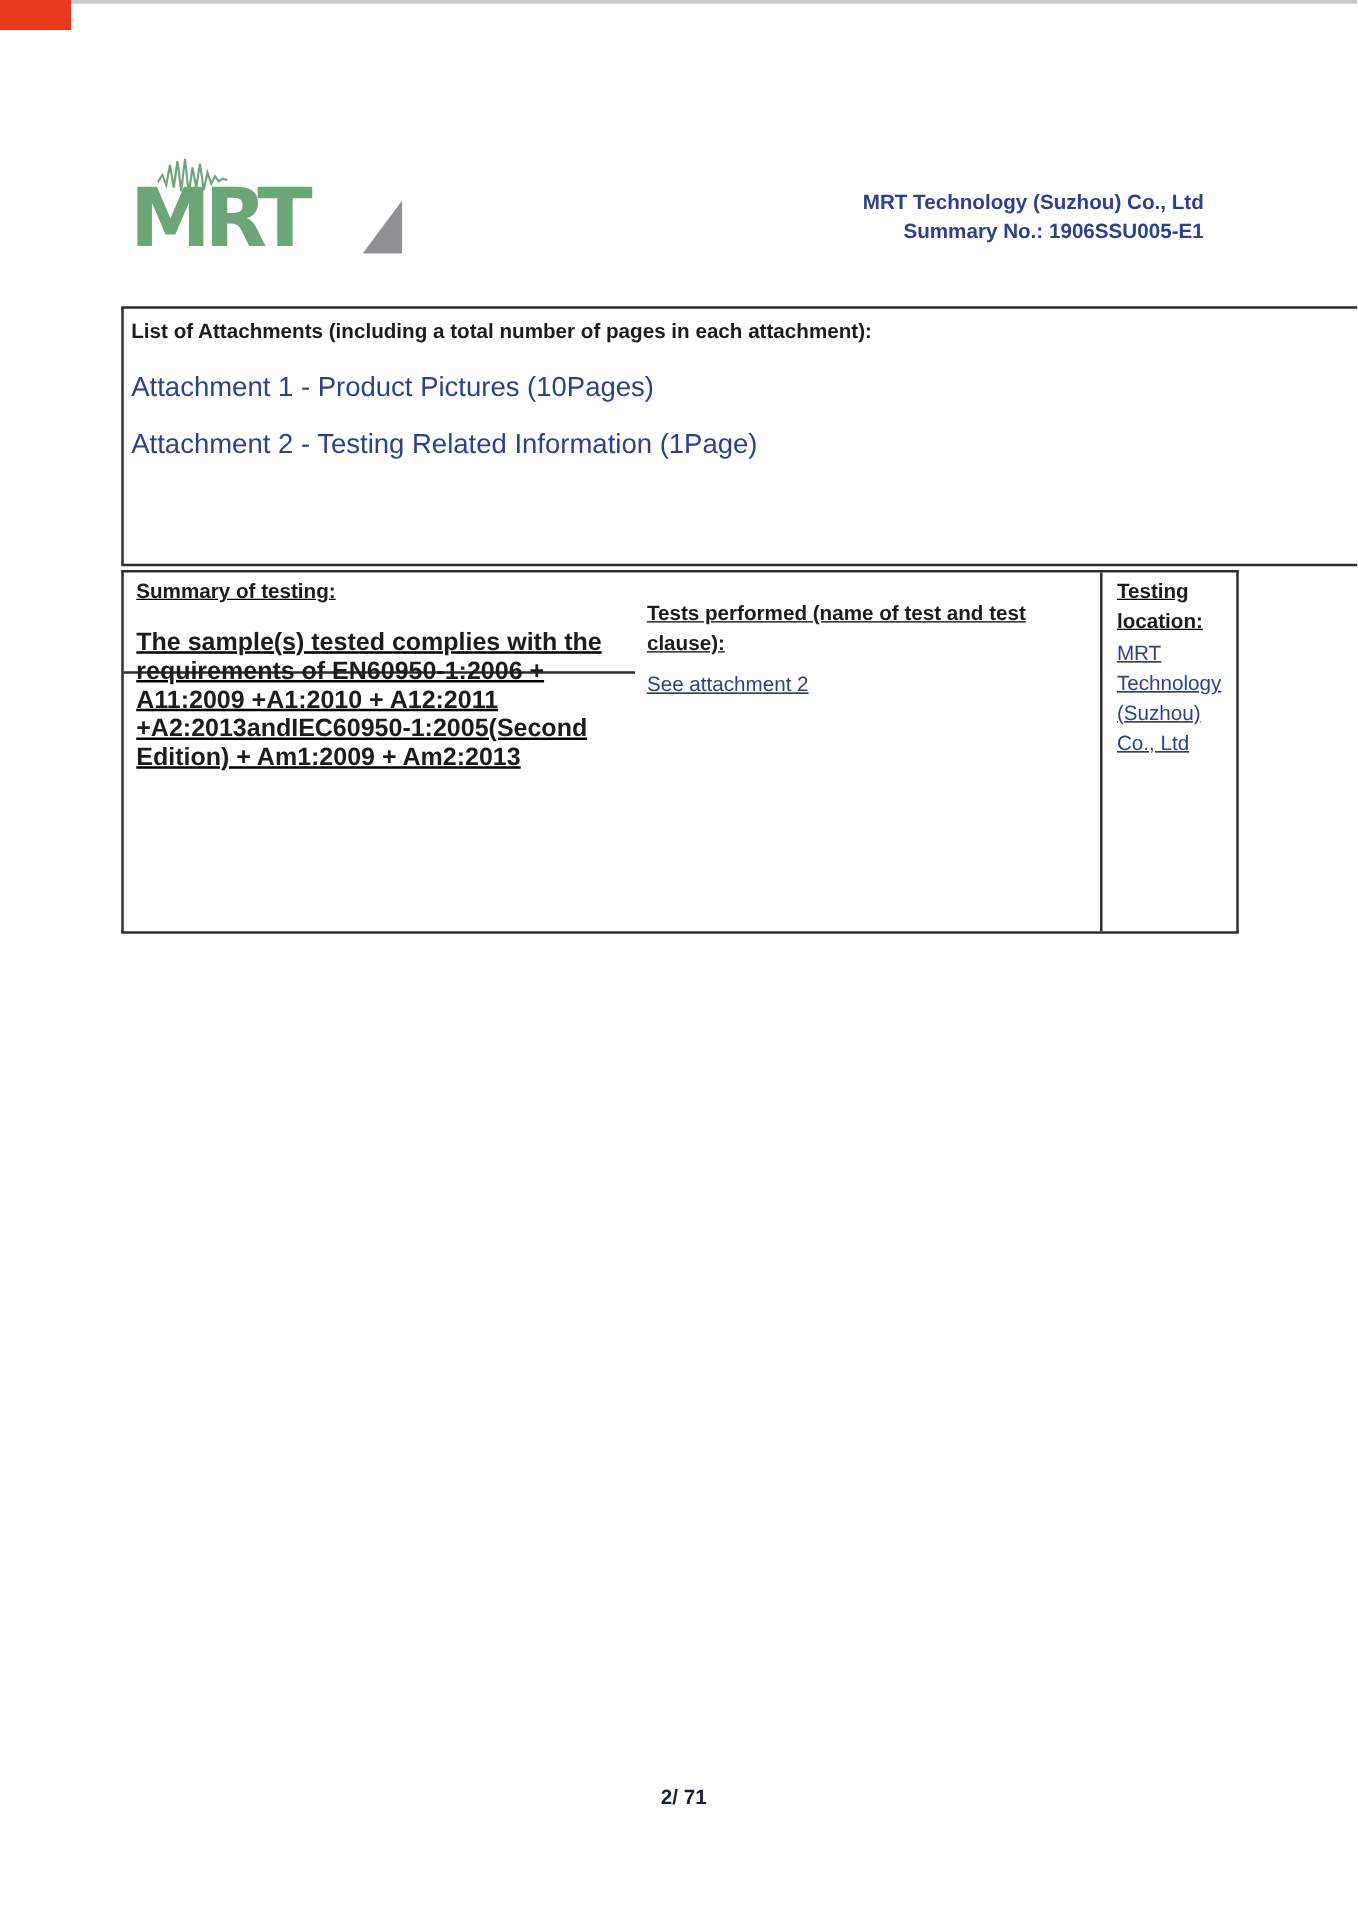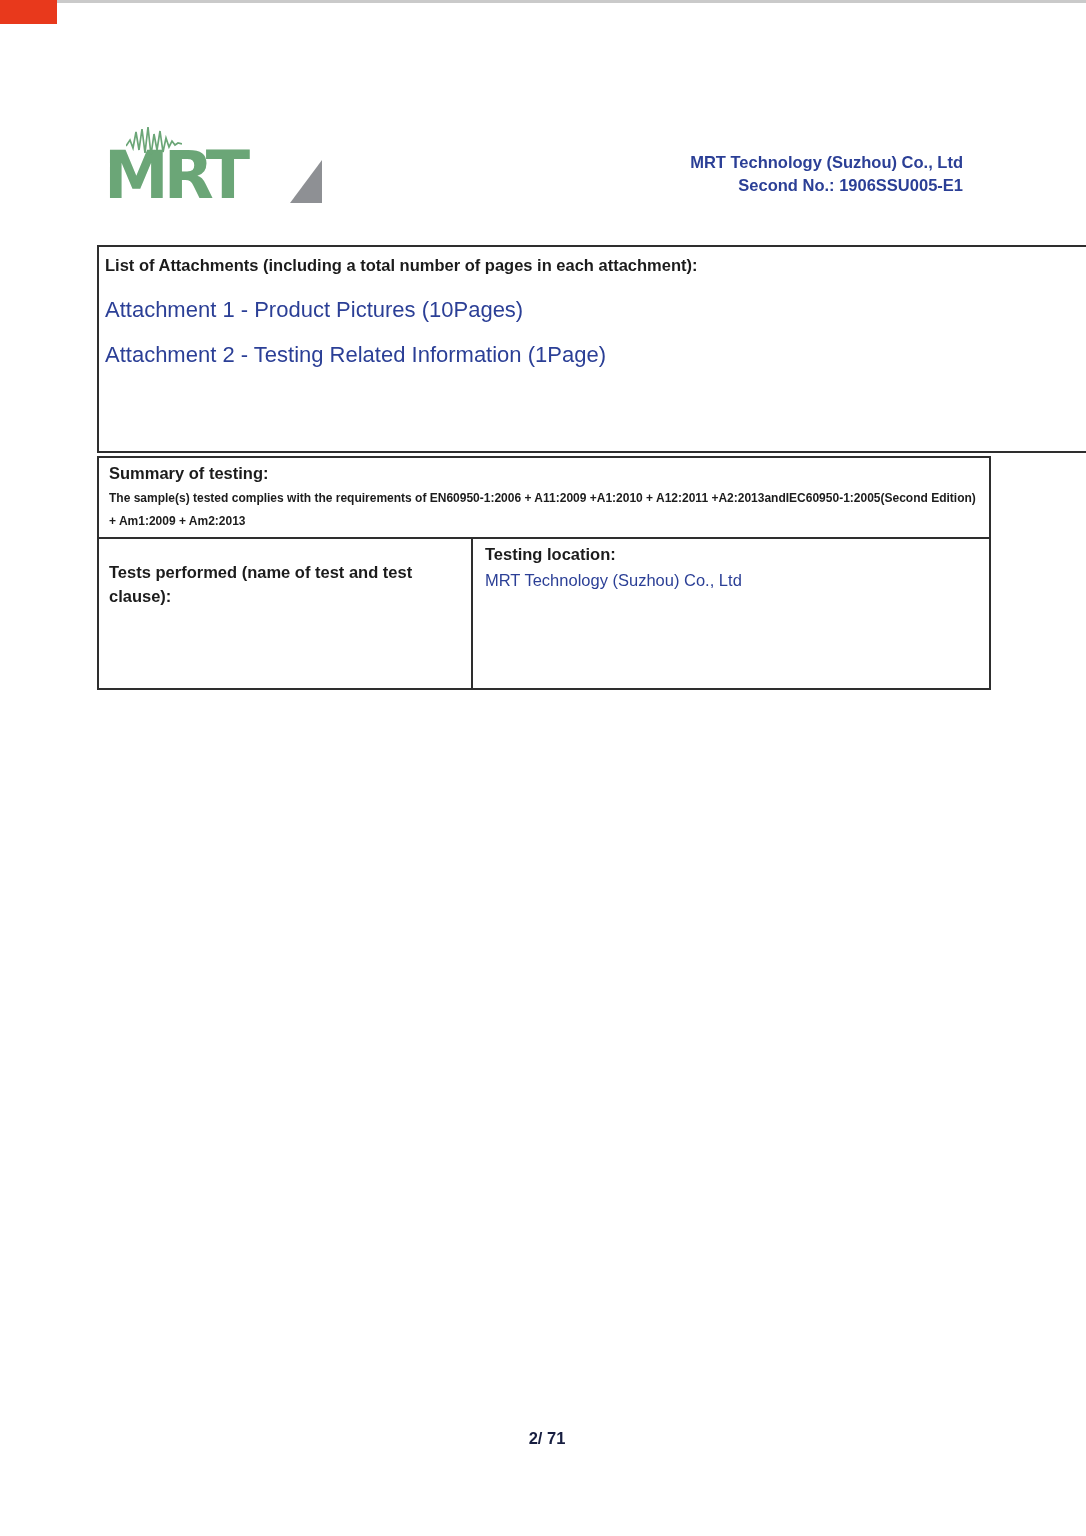--- a/index.html
+++ b/index.html
@@ -69,38 +69,38 @@
     line-height: 24px;
   }
   .attachment-item {
     color: var(--navy, #2b3f96);
     font-size: 22px;
     line-height: 24px;
     margin-top: 21px;
   }
   .summary-box {
     position: absolute; left: 97px; top: 456px;
-    width: 894px; height: 234px;
+    width: 894px; height: 291px;
     border: 2px solid var(--border, #2e2e2e);
     box-sizing: border-box;
     display: flex;
-    flex-direction: column;
+    text-decoration: underline;
   }
   .summary-row {
     height: 81px;
     box-sizing: border-box;
     border-bottom: 2px solid var(--border, #2e2e2e);
     padding: 3px 10px 0;
   }
   .summary-text {
     font-weight: bold;
     color: var(--text_black, #1c1c1c);
-    font-size: 12px;
+    font-size: 20px;
     line-height: 23px;
-    margin-top: 2px;
+    margin-top: 18px;
   }
   .tests-row { flex: 1; display: flex; }
   .tests-cell {
     width: 374px;
     box-sizing: border-box;
     border-right: 2px solid var(--border, #2e2e2e);
     padding: 21px 10px;
   }
   .location-cell { flex: 1; padding: 3px 12px; }
   .navy-text {
@@ -132,37 +132,38 @@
   <div class="logo">
     <div class="logo-text">MRT</div>
     <svg class="waveform" viewBox="0 0 56 30" preserveAspectRatio="none">
       <polyline points="0,20 4,14 7,22 10,6 13,24 16,3 19,27 22,1 25,29 28,8 31,24 34,5 37,26 40,12 43,21 46,15 49,19 52,17 56,18" fill="none" stroke="#6ba677" stroke-width="1.7"></polyline>
     </svg>
     <div class="logo-triangle"></div>
   </div>
 
   <div class="header-right">
     <div>MRT Technology (Suzhou) Co., Ltd</div>
-    <div>Second No.: 1906SSU005-E1</div>
+    <div>Summary No.: 1906SSU005-E1</div>
   </div>
 
   <div class="attachments-box">
     <div class="cell-title">List of Attachments (including a total number of pages in each attachment):</div>
     <div class="attachment-item">Attachment 1 - Product Pictures (10Pages)</div>
     <div class="attachment-item">Attachment 2 - Testing Related Information (1Page)</div>
   </div>
 
   <div class="summary-box">
     <div class="summary-row">
       <div class="cell-title">Summary of testing:</div>
       <div class="summary-text">The sample(s) tested complies with the requirements of EN60950-1:2006 + A11:2009 +A1:2010 + A12:2011 +A2:2013andIEC60950-1:2005(Second Edition) + Am1:2009 + Am2:2013</div>
     </div>
     <div class="tests-row">
       <div class="tests-cell">
         <div class="cell-title">Tests performed (name of test and test clause):</div>
+        <div class="navy-text tests-value">See attachment 2</div>
       </div>
       <div class="location-cell">
         <div class="cell-title">Testing location:</div>
         <div class="navy-text location-value">MRT Technology (Suzhou) Co., Ltd</div>
       </div>
     </div>
   </div>
 
   <div class="footer">2/ 71</div>
 

